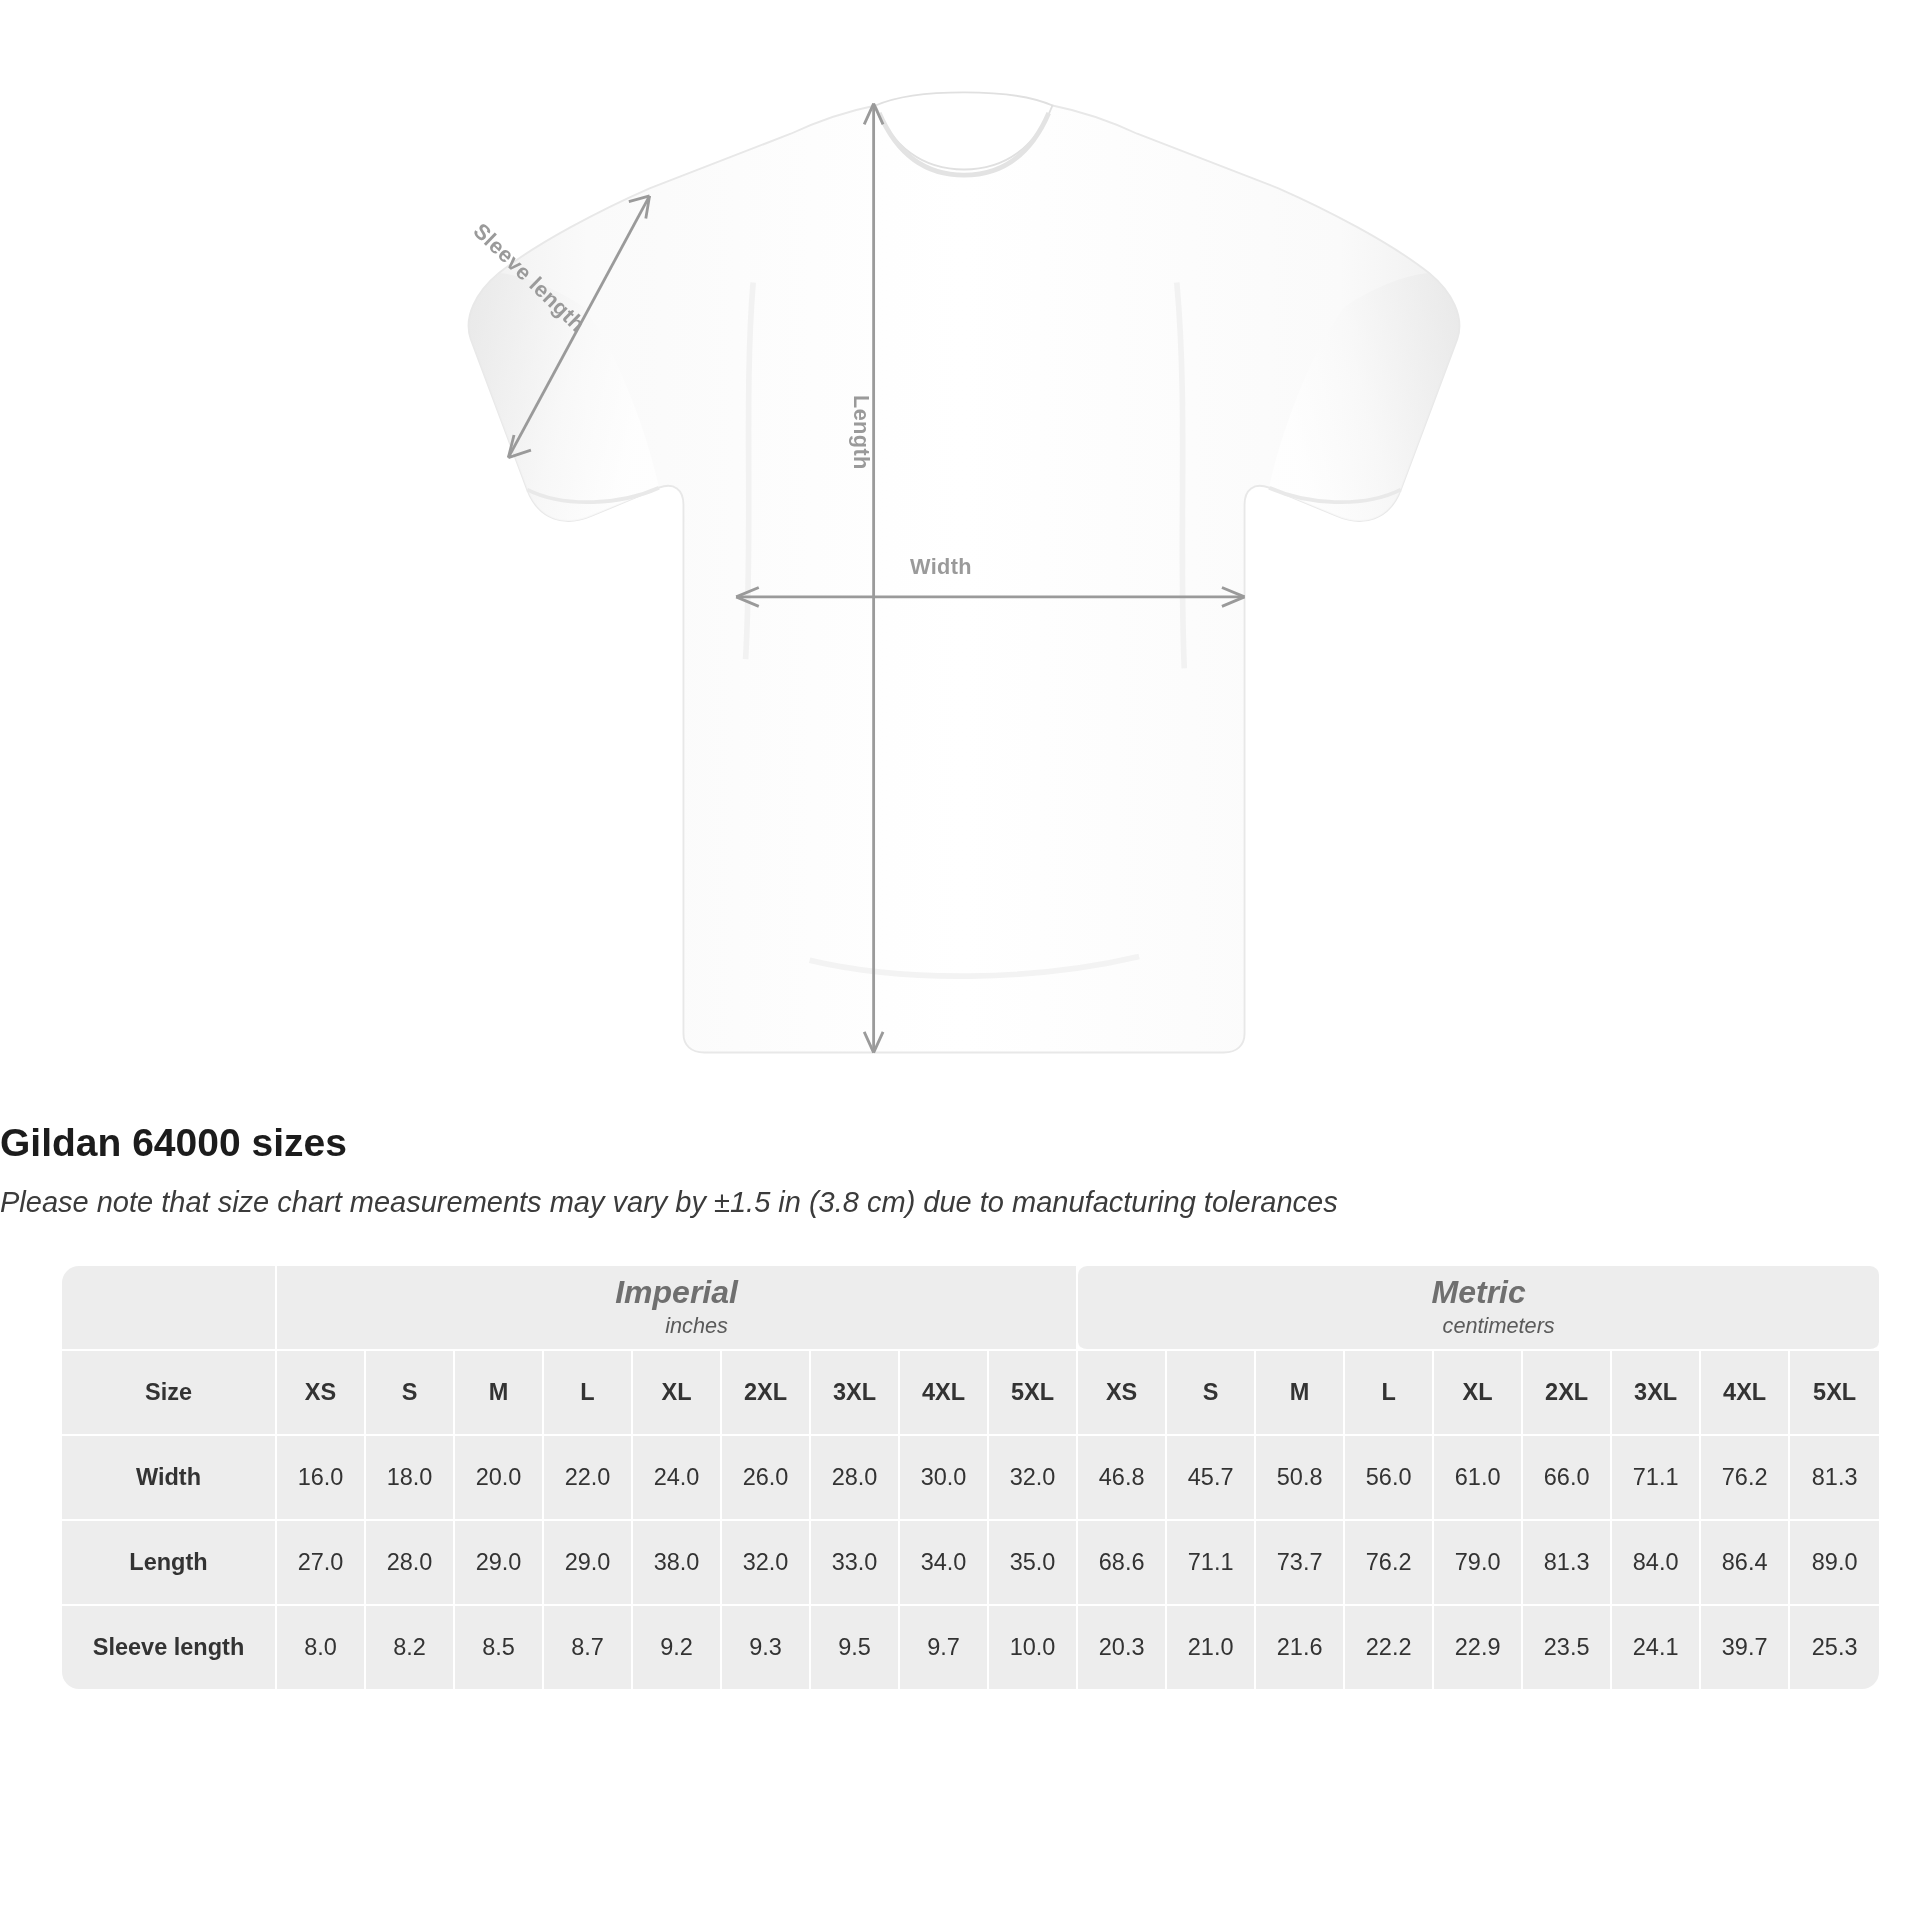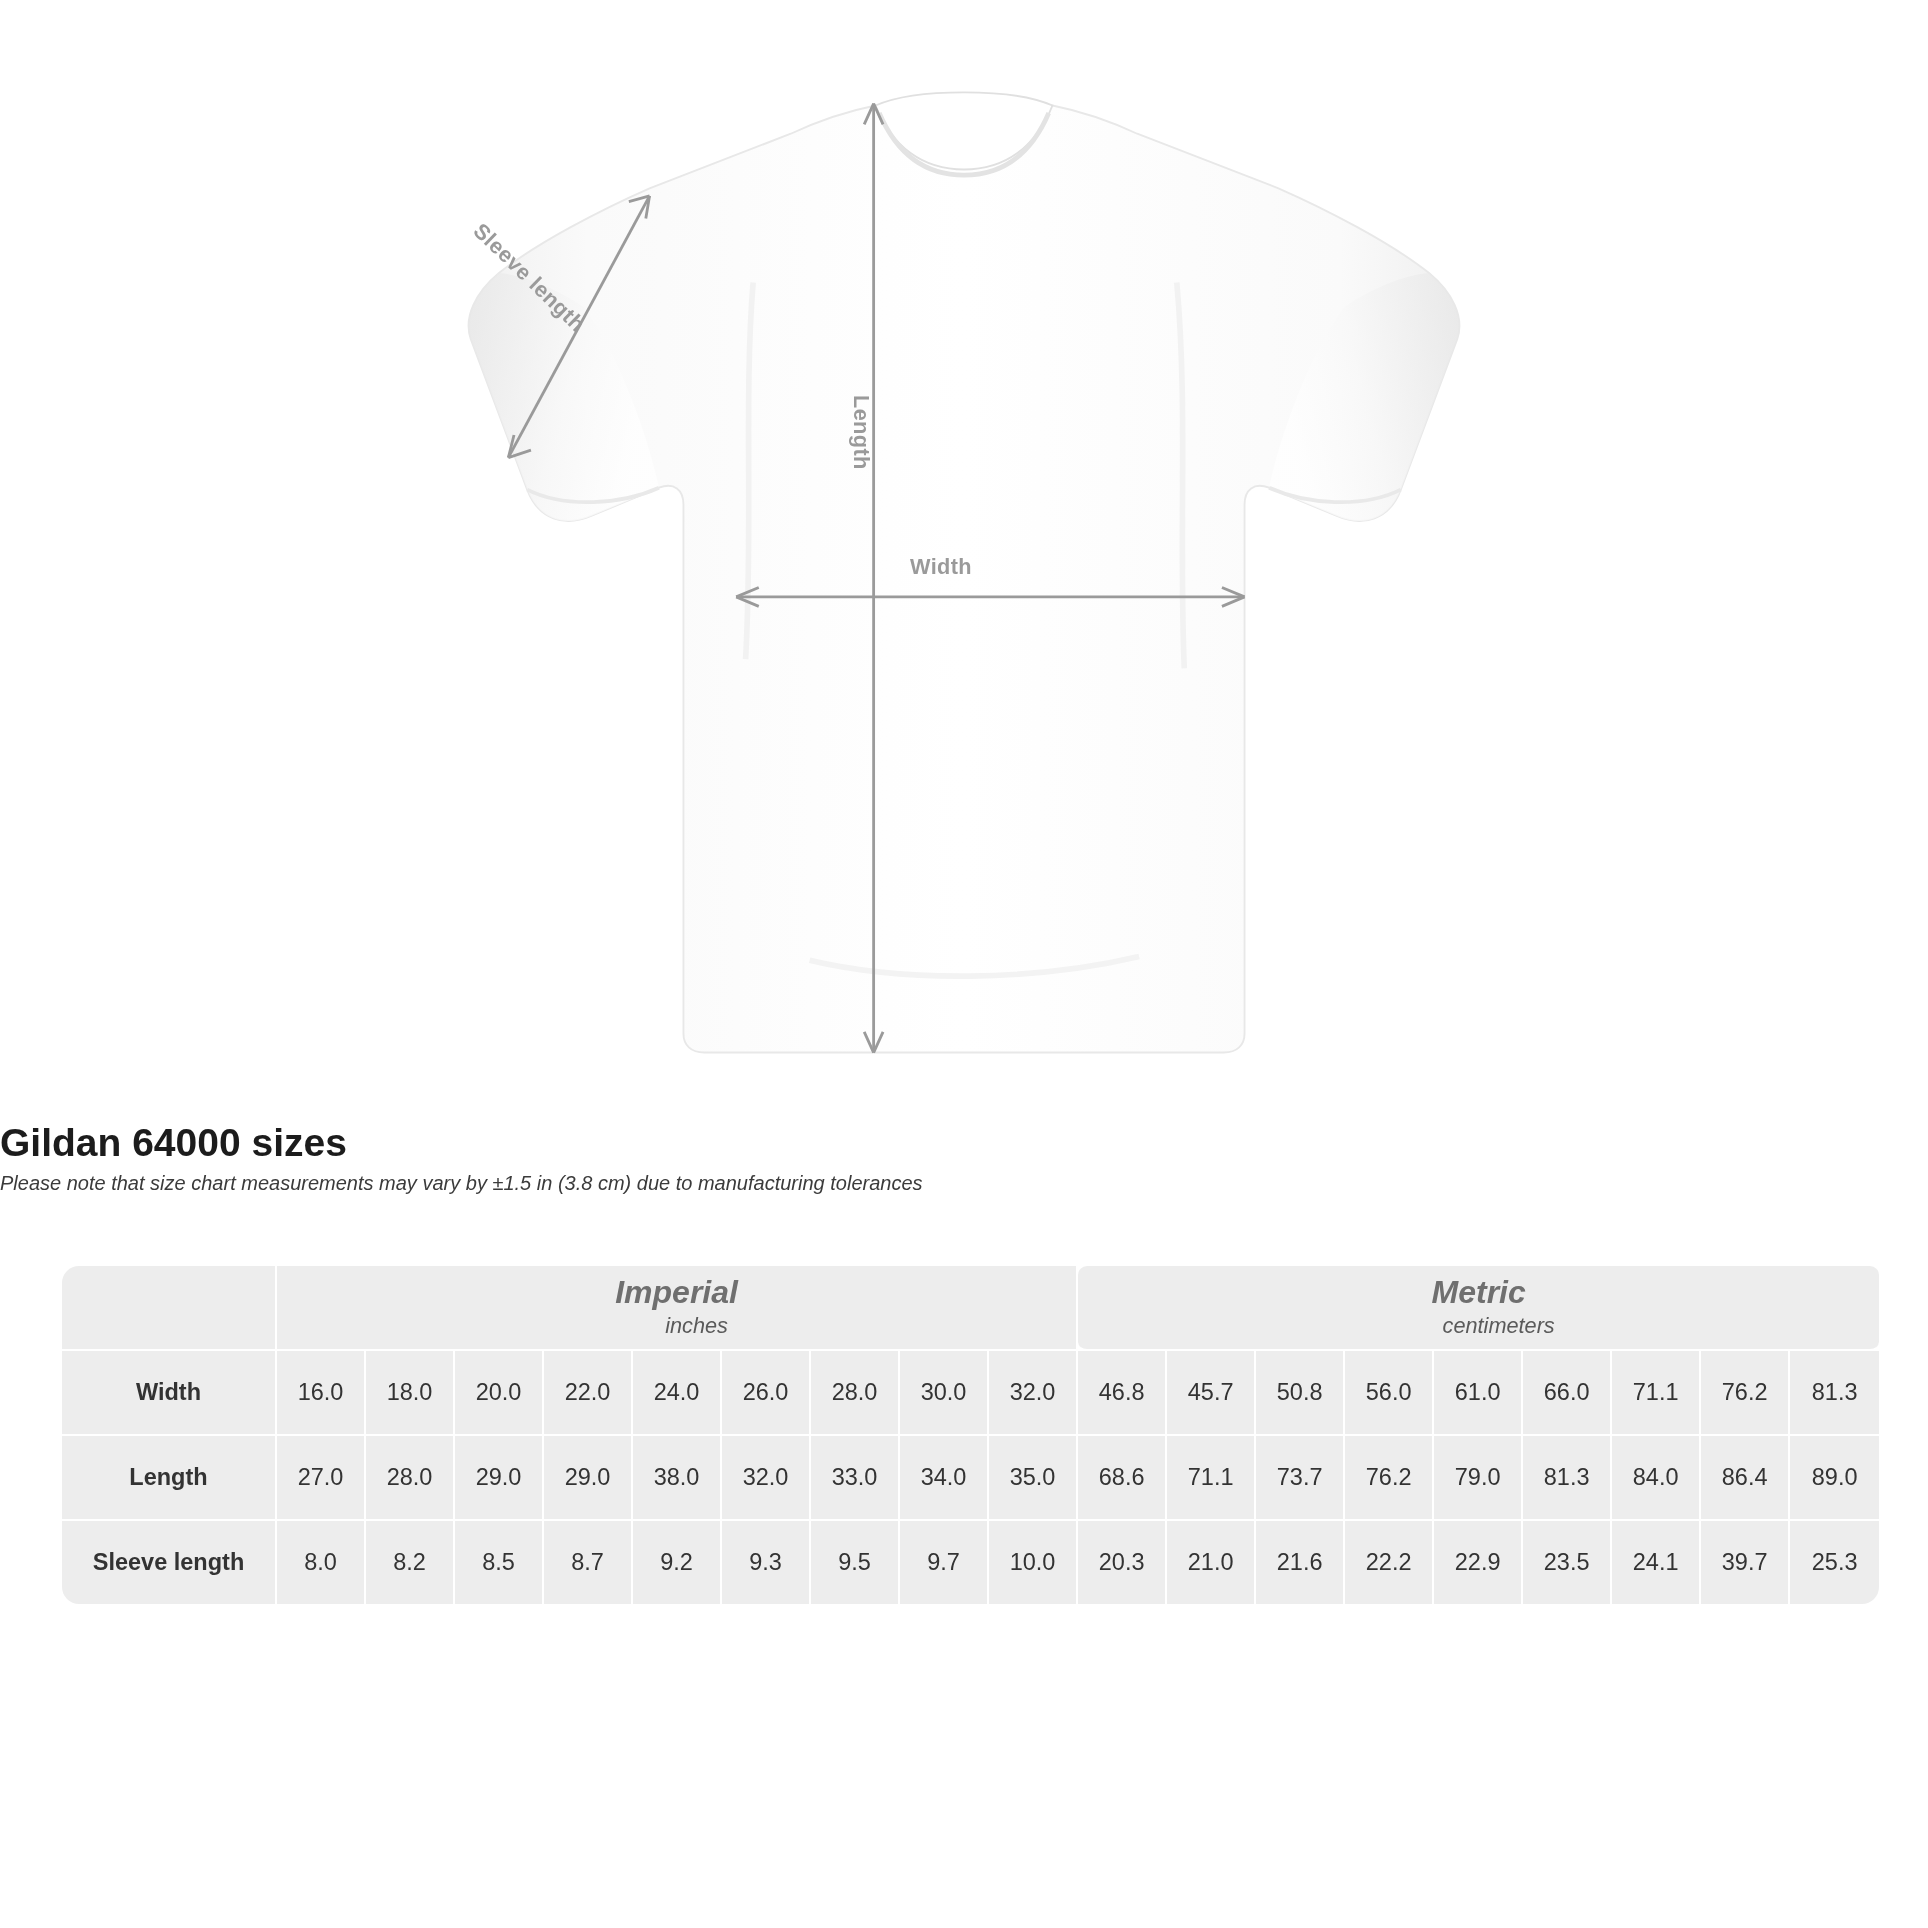--- a/index.html
+++ b/index.html
@@ -65,22 +65,22 @@
     width: 1928px;
     text-align: left;
   }
   .chart-title {
     font-size: 39px;
     font-weight: bold;
     color: #1c1c1c;
     margin: 0;
   }
   .chart-note {
-    margin-top: 7px;
-    font-size: 20px;
+    margin-top: 21px;
+    font-size: 29px;
     font-style: italic;
     color: #3b3b3b;
   }
 
   
   .table-area {
     position: absolute;
     top: 1266px;
     left: 62px;
     width: 1804px;
@@ -279,20 +279,41 @@
           <td colspan="9">
             <div class="unit-title">Imperial</div>
             <div class="unit-sub">inches</div>
           </td>
           <td colspan="9">
             <div class="unit-title">Metric</div>
             <div class="unit-sub">centimeters</div>
           </td>
         </tr>
 
+        <tr>
+          <td class="row-label">Size</td>
+          <td class="hdr-cell">XS</td>
+          <td class="hdr-cell">S</td>
+          <td class="hdr-cell">M</td>
+          <td class="hdr-cell">L</td>
+          <td class="hdr-cell">XL</td>
+          <td class="hdr-cell">2XL</td>
+          <td class="hdr-cell">3XL</td>
+          <td class="hdr-cell">4XL</td>
+          <td class="hdr-cell">5XL</td>
+          <td class="hdr-cell">XS</td>
+          <td class="hdr-cell">S</td>
+          <td class="hdr-cell">M</td>
+          <td class="hdr-cell">L</td>
+          <td class="hdr-cell">XL</td>
+          <td class="hdr-cell">2XL</td>
+          <td class="hdr-cell">3XL</td>
+          <td class="hdr-cell">4XL</td>
+          <td class="hdr-cell">5XL</td>
+        </tr>
 
         <tr>
           <td class="row-label">Width</td>
           <td>16.0</td>
           <td>18.0</td>
           <td>20.0</td>
           <td>22.0</td>
           <td>24.0</td>
           <td>26.0</td>
           <td>28.0</td>

